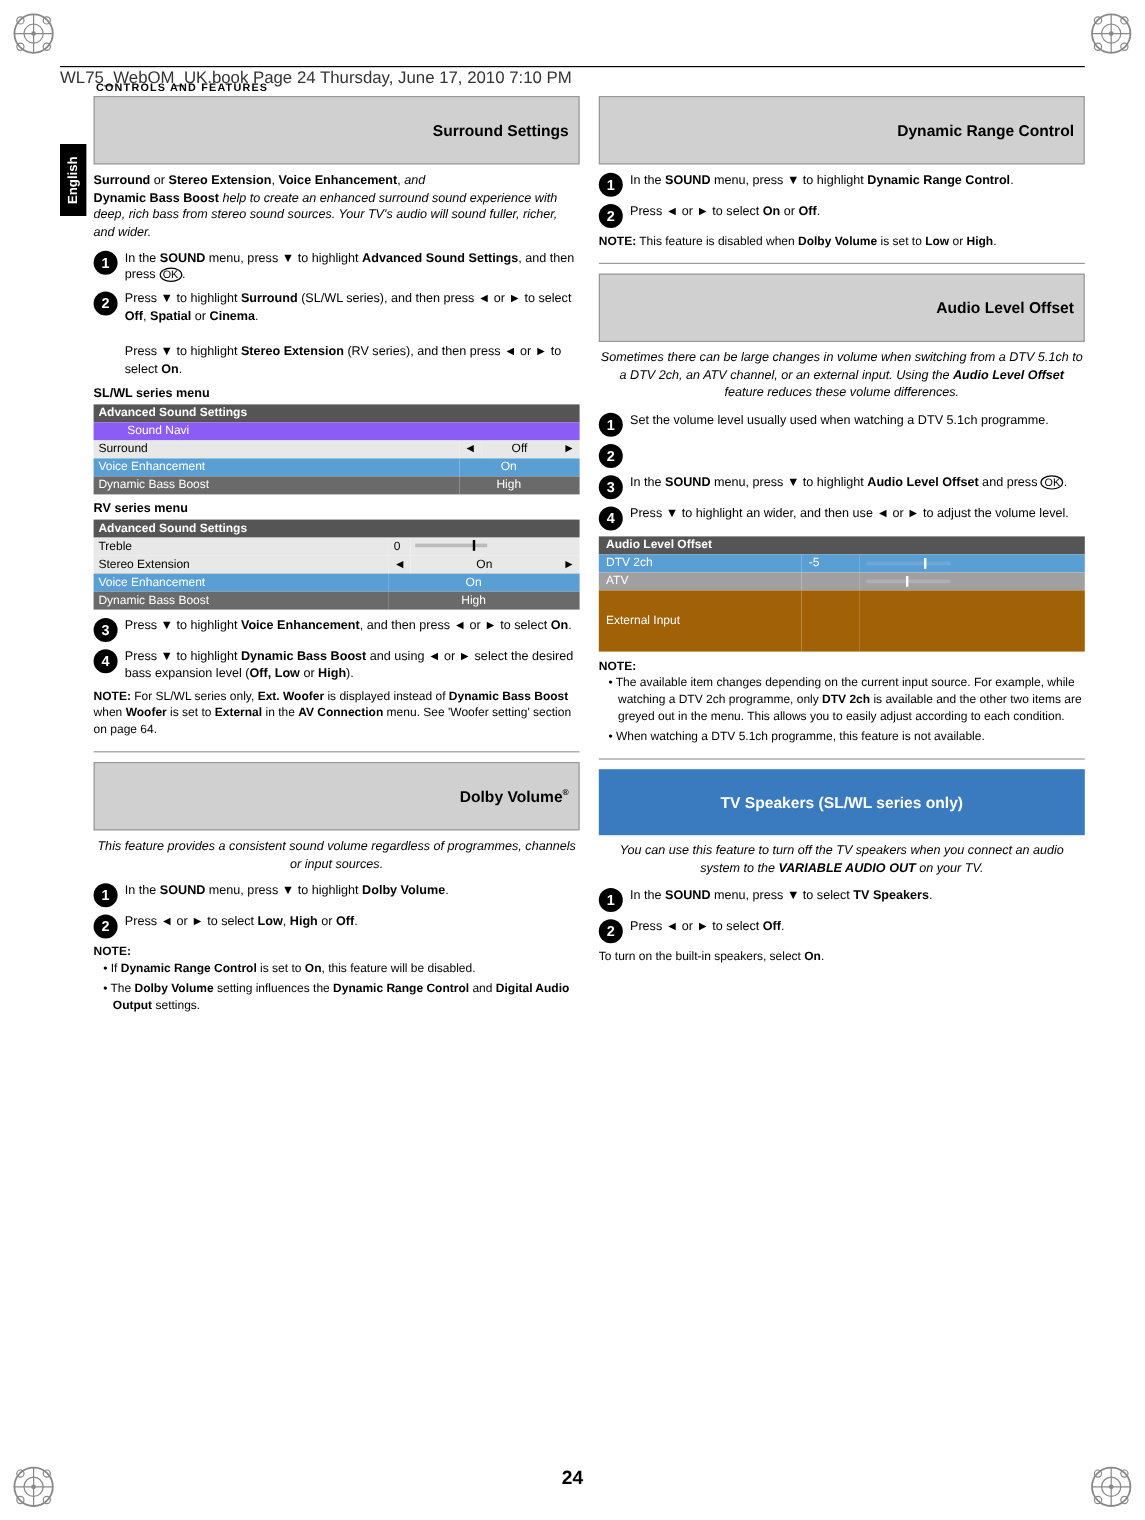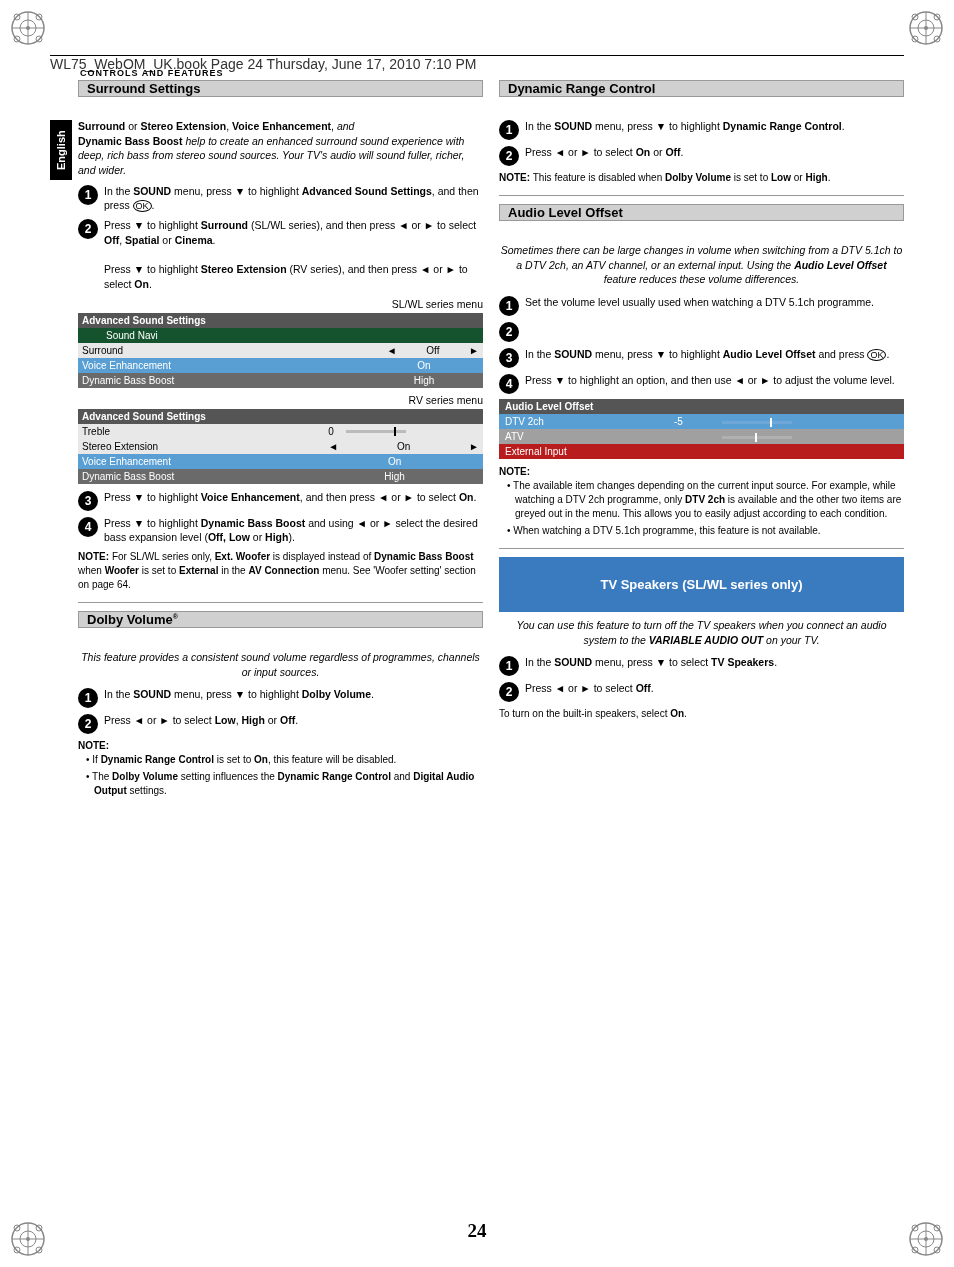--- a/index.html
+++ b/index.html
@@ -90,25 +90,25 @@
     }
 
     .right-col {
       flex: 1;
       min-width: 0;
     }
 
     
     .section-title {
       background: #d0d0d0;
-      text-align: left;
+      text-align: right;
       font-size: 13px;
       font-weight: bold;
-      padding: 0 8px;
-      margin-bottom: 22px;
+      padding: 20px 8px;
+      margin-bottom: 6px;
       border: 1px solid #999;
     }
 
     .section-title-blue {
       background: #3a7abf;
       color: #fff;
       text-align: center;
       font-size: 13px;
       font-weight: bold;
       padding: 20px 8px;
@@ -151,23 +151,23 @@
     .step-text {
       font-size: 10.5px;
       line-height: 1.4;
       flex: 1;
     }
 
     .step-text b { font-weight: bold; }
 
     
     .menu-label {
-      text-align: right;
+      text-align: left;
       font-size: 10.5px;
-      font-weight: normal;
+      font-weight: bold;
       margin: 6px 0 3px 0;
     }
 
     .menu-table {
       width: 100%;
       border-collapse: collapse;
       margin-bottom: 6px;
       font-size: 10px;
     }
 
@@ -176,21 +176,21 @@
       border: none;
     }
 
     .menu-header-row td {
       background: #555;
       color: #fff;
       font-weight: bold;
     }
 
     .menu-subheader-row td {
-      background: #14532d;
+      background: #8b5cf6;
       color: #fff;
       padding-left: 28px;
     }
 
     .menu-row-light td {
       background: #e8e8e8;
     }
 
     .menu-row-blue td {
       background: #5a9fd4;
@@ -250,41 +250,40 @@
       padding: 2px 6px;
     }
 
     .alo-row-med td {
       background: #a0a0a0;
       color: #fff;
       padding: 2px 6px;
     }
 
     .alo-row-dark td {
-      background: #b91c1c;
-      color: #fff;
-      padding: 2px 6px;
+      background: #a16207;
+      color: #fff;
+      padding: 20px 6px;
     }
 
     
     .divider {
       border: none;
       border-top: 1px solid #999;
       margin: 8px 0;
     }
 
     
     .page-number {
       position: absolute;
       bottom: 25px;
       left: 50%;
       transform: translateX(-50%);
-      font-size: 19px;
-      font-weight: bold;
-      font-family: Liberation Serif, serif;
+      font-size: 16px;
+      font-weight: bold;
     }
 
     .bullet-point {
       margin-left: 8px;
       text-indent: -8px;
       padding-left: 8px;
       font-size: 10px;
       line-height: 1.4;
       margin-bottom: 3px;
     }
@@ -572,21 +571,21 @@
       <div class="step small-step">
         <div class="step-number">3</div>
         <div class="step-text">
           In the <b>SOUND</b> menu, press ▼ to highlight <b>Audio Level Offset</b> and press <span style="border:1px solid #000; border-radius:50%; padding:0 2px; font-size:9px;">OK</span>.
         </div>
       </div>
 
       <div class="step small-step">
         <div class="step-number">4</div>
         <div class="step-text">
-          Press ▼ to highlight an option, and then use ◄ or ► to adjust the volume level.
+          Press ▼ to highlight an wider, and then use ◄ or ► to adjust the volume level.
         </div>
       </div>
 
       <table class="alo-table">
         <tbody>
             <tr class="alo-header-row">
           <td colspan="3">Audio Level Offset</td>
         </tr>
         <tr class="alo-row-blue">
           <td>DTV 2ch</td>

